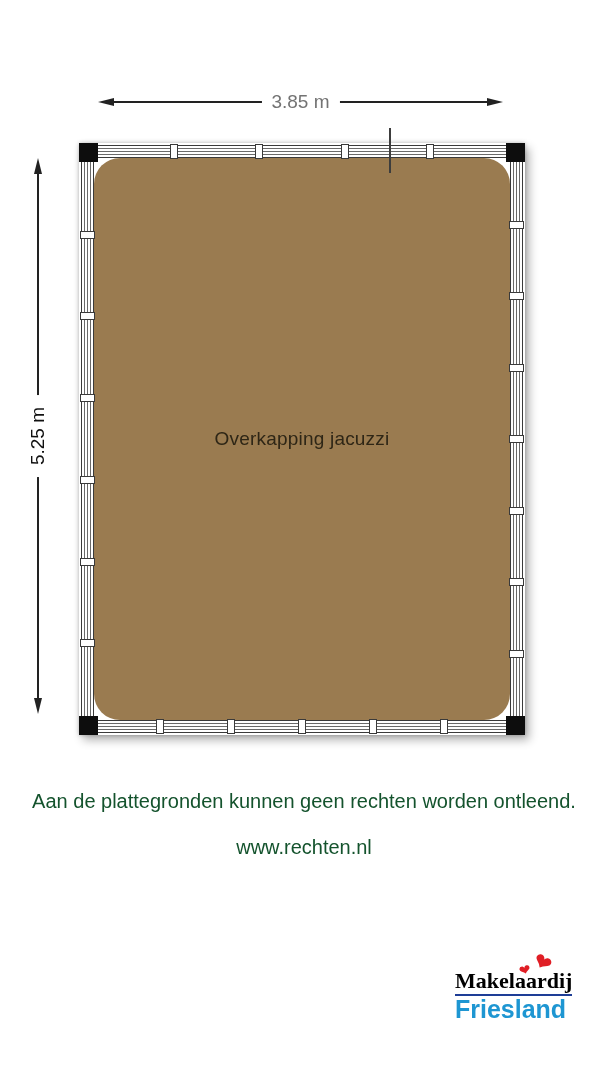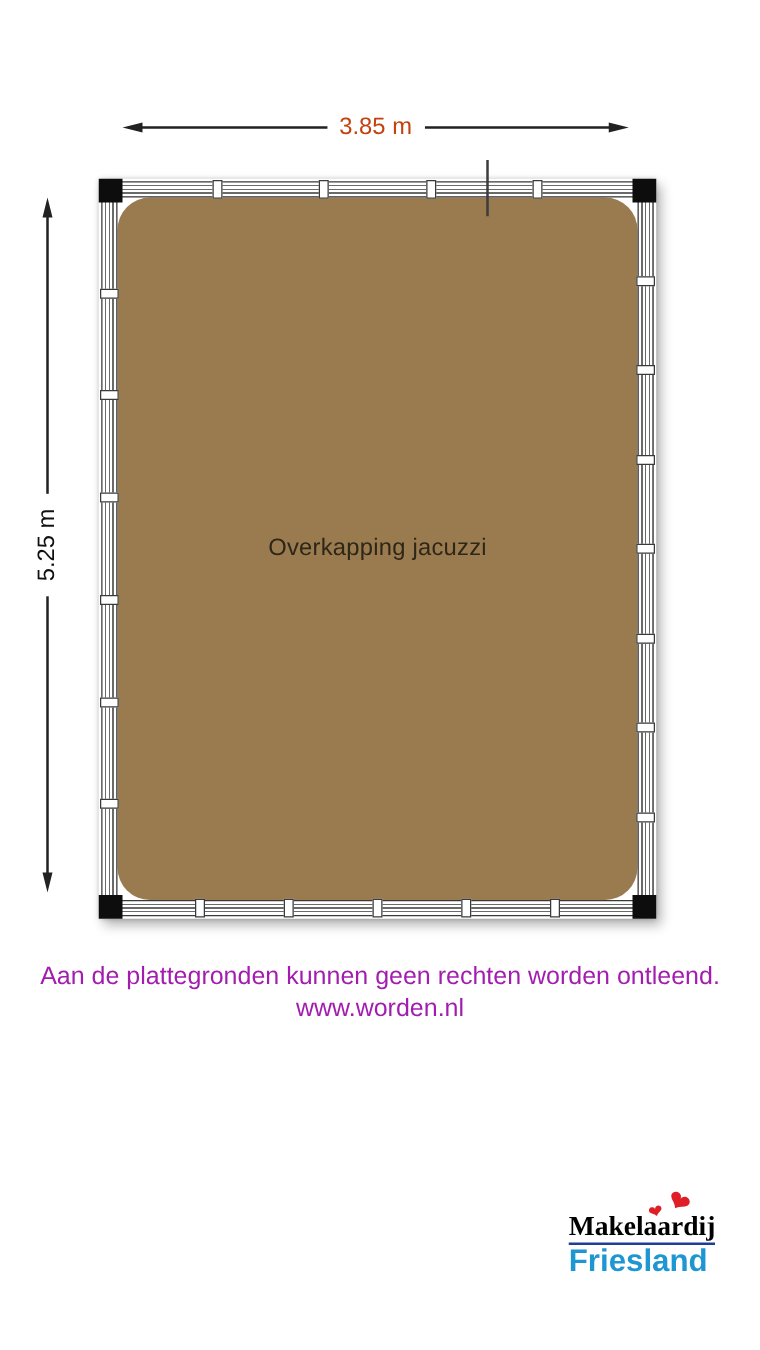--- a/index.html
+++ b/index.html
@@ -9,21 +9,21 @@
   }
   
   .dim{position:absolute;}
   .dim-top{left:98px;top:94px;width:405px;height:16px;}
   .dim-top .hline{position:absolute;left:12px;right:12px;top:7px;height:1.5px;background:#222;}
   .arrow{position:absolute;width:0;height:0;}
   .arrow-left{left:0;top:4px;border-top:4px solid transparent;border-bottom:4px solid transparent;border-right:16px solid #222;}
   .arrow-right{right:0;top:4px;border-top:4px solid transparent;border-bottom:4px solid transparent;border-left:16px solid #222;}
   .dim-label{
     position:absolute;left:50%;top:-3px;transform:translateX(-50%);
-    background:#fff;padding:0 10px;font-size:19px;line-height:22px;color:#c2410c;white-space:nowrap;
+    background:#fff;padding:0 10px;font-size:19px;line-height:22px;color:#737373;white-space:nowrap;
   }
   .dim-left{left:30px;top:158px;width:16px;height:556px;}
   .dim-left .vline{position:absolute;top:12px;bottom:12px;left:7px;width:1.5px;background:#222;}
   .arrow-up{top:0;left:4px;border-left:4px solid transparent;border-right:4px solid transparent;border-bottom:16px solid #222;}
   .arrow-down{bottom:0;left:4px;border-left:4px solid transparent;border-right:4px solid transparent;border-top:16px solid #222;}
   .dim-label-v{
     position:absolute;left:50%;top:50%;transform:translate(-50%,-50%) rotate(-90deg);
     background:#fff;padding:0 12px;font-size:19px;line-height:20px;color:#111;white-space:nowrap;
   }
   
@@ -56,21 +56,21 @@
   .wall-h i{display:block;width:8px;height:15px;background:#fff;border:1px solid #3a3a3a;box-sizing:border-box;flex:none;}
   .wall-v i{display:block;width:15px;height:8px;background:#fff;border:1px solid #3a3a3a;box-sizing:border-box;flex:none;}
   .post{position:absolute;width:19px;height:19px;background:#0d0d0d;z-index:3;}
   .post-tl{left:0;top:0;}
   .post-tr{right:0;top:0;}
   .post-bl{left:0;bottom:0;}
   .post-br{right:0;bottom:0;}
   .marker{position:absolute;left:310px;top:-15px;width:2px;height:45px;background:#3d3d3d;z-index:4;}
   
   .footer{position:absolute;left:0;top:768px;width:608px;text-align:center;}
-  .footer div{font-size:20px;line-height:26px;color:#a21caf;}
+  .footer div{font-size:20px;line-height:26px;color:#14532d;margin-top:20px;}
   
   .logo{position:absolute;left:455px;top:956px;width:120px;}
   .logo-line1{
     position:relative;z-index:1;margin-top:14px;display:inline-block;
     font-family:"Liberation Serif",serif;font-weight:bold;font-size:22px;line-height:22px;
     color:#000000;border-bottom:2px solid #1e3d96;padding-bottom:2px;white-space:nowrap;
   }
   .logo-line2{
     font-family:"Liberation Sans",sans-serif;font-weight:bold;
     font-size:25px;line-height:26px;color:#1e96d2;white-space:nowrap;margin-top:0;
@@ -137,21 +137,21 @@
     <div class="post post-tl"></div>
     <div class="post post-tr"></div>
     <div class="post post-bl"></div>
     <div class="post post-br"></div>
 
     <div class="marker"></div>
   </div>
 
   <div class="footer">
     <div>Aan de plattegronden kunnen geen rechten worden ontleend.</div>
-    <div>www.worden.nl</div>
+    <div>www.rechten.nl</div>
   </div>
 
   <div class="logo">
     <span class="heart heart-big">❤</span>
     <span class="heart heart-small">❤</span>
     <div class="logo-line1">Makelaardij</div>
     <div class="logo-line2">Friesland</div>
   </div>
 
 </div>

